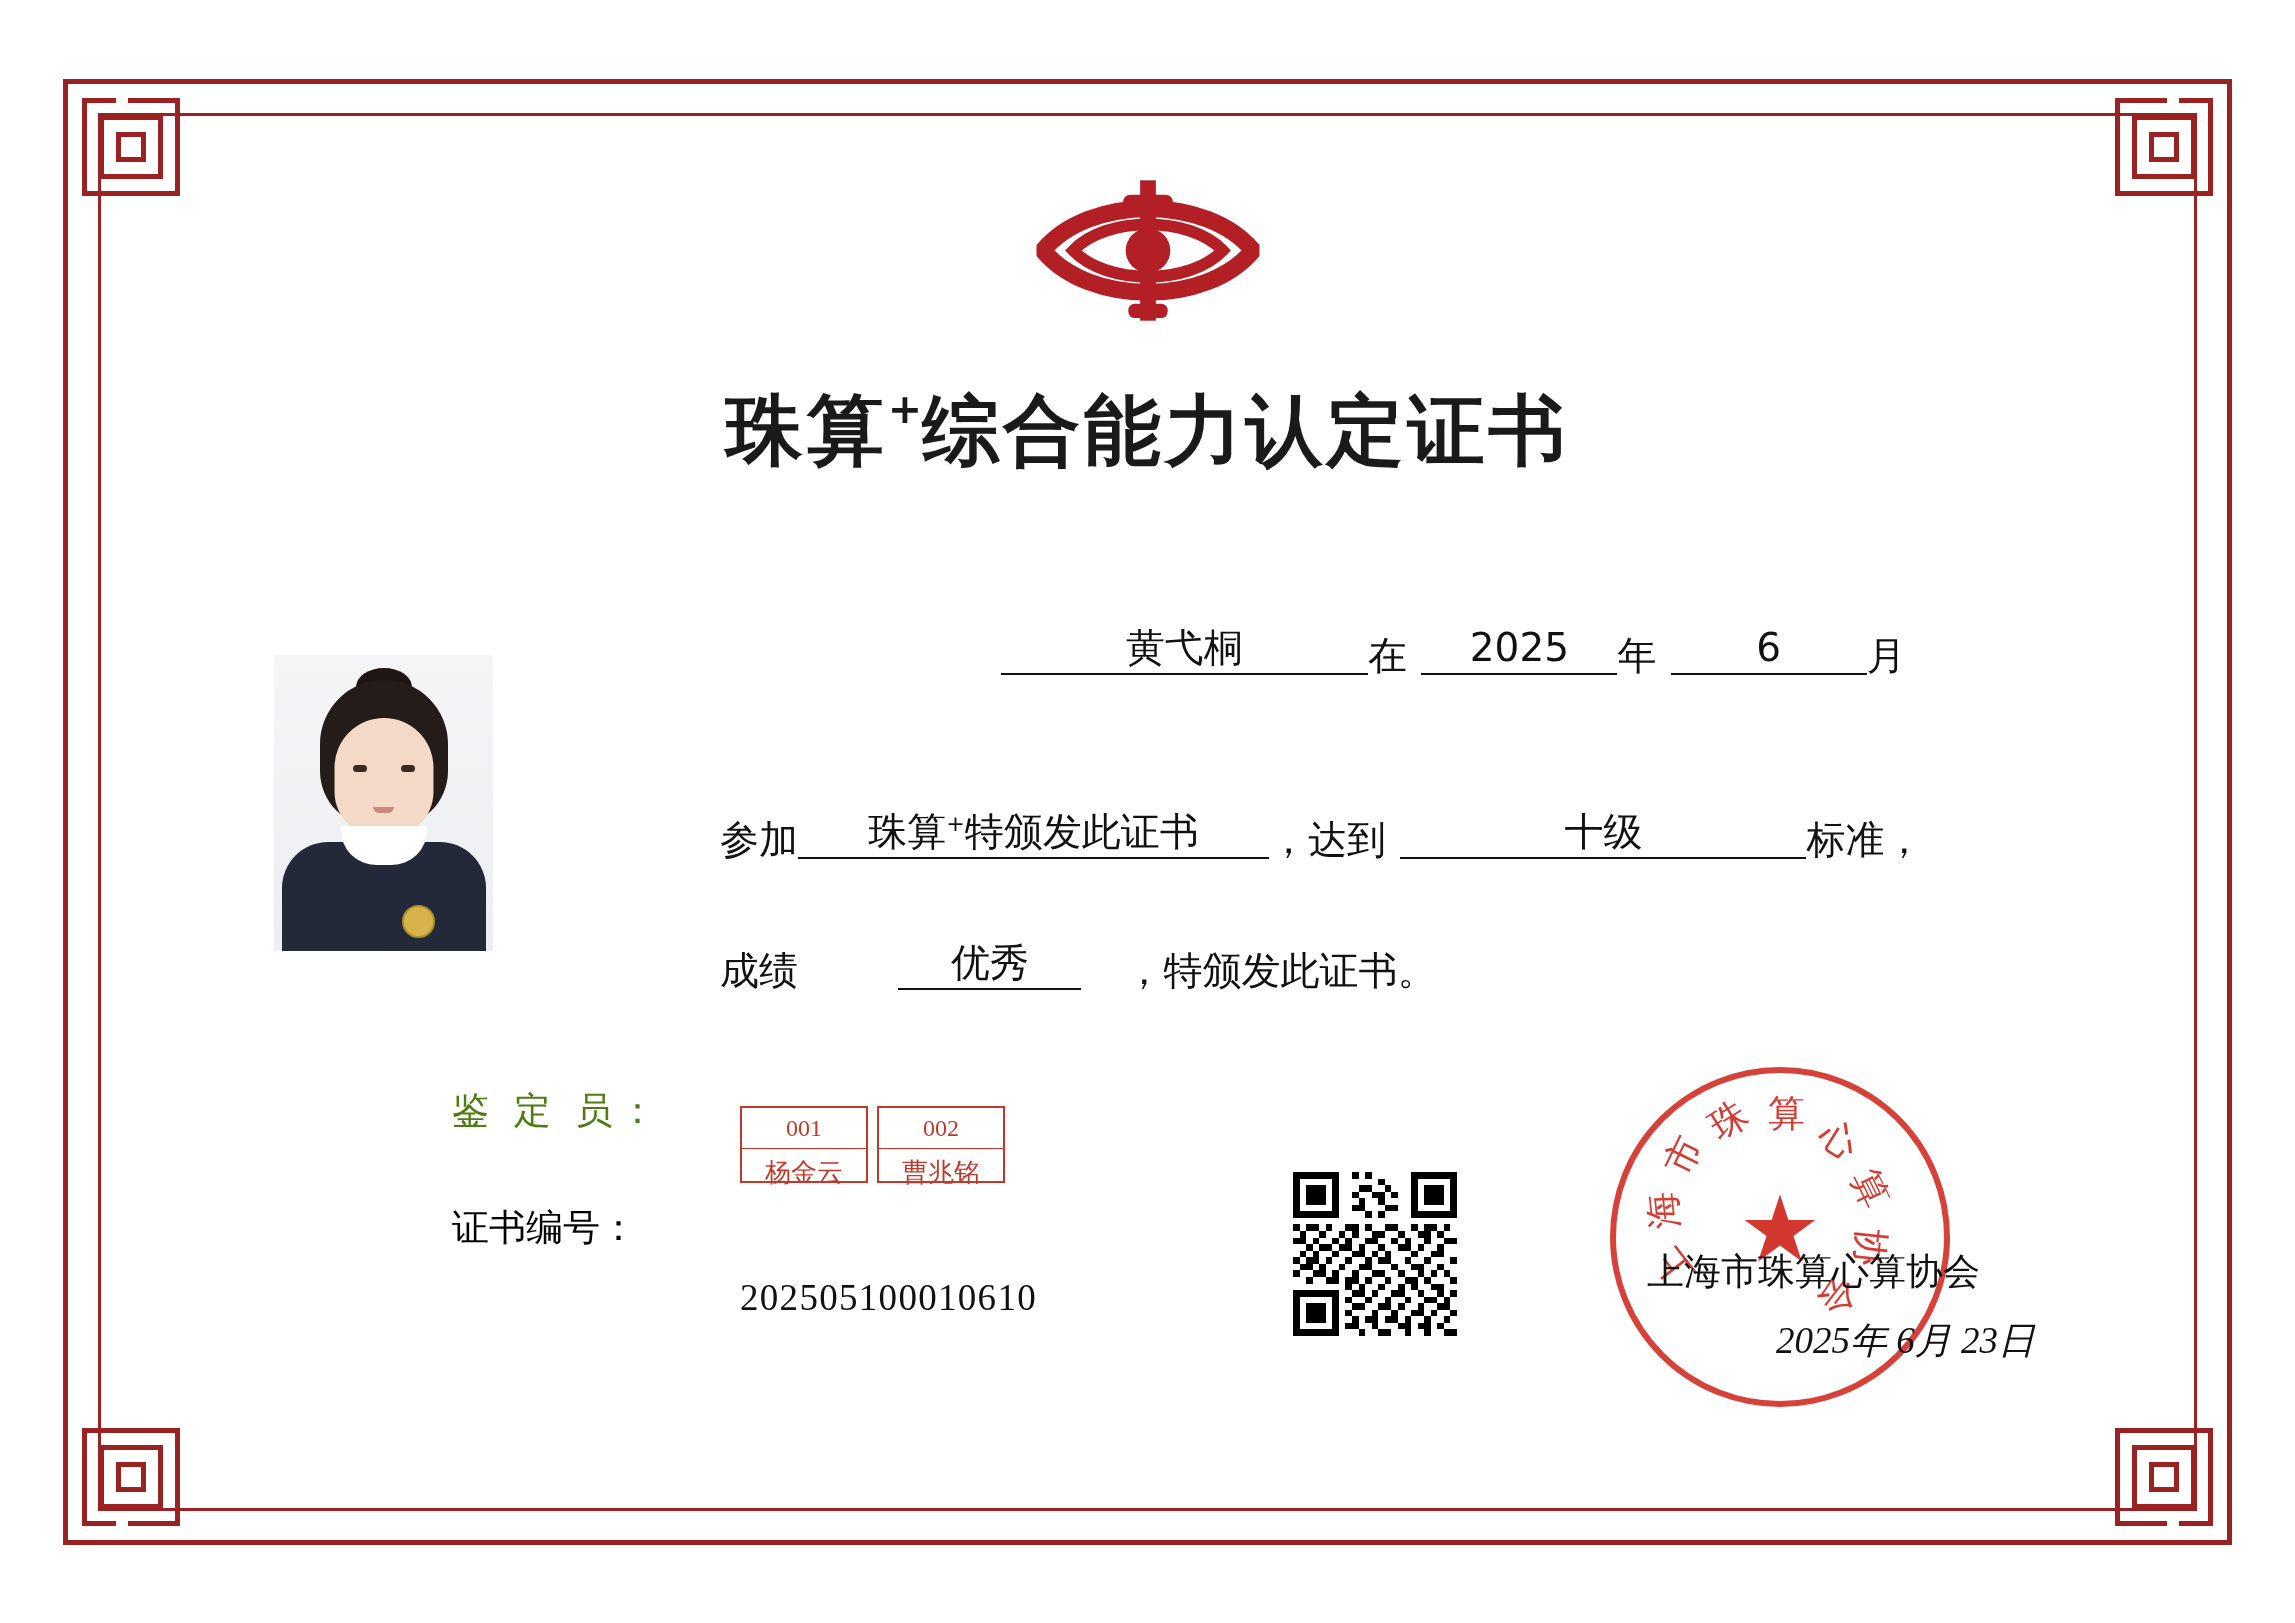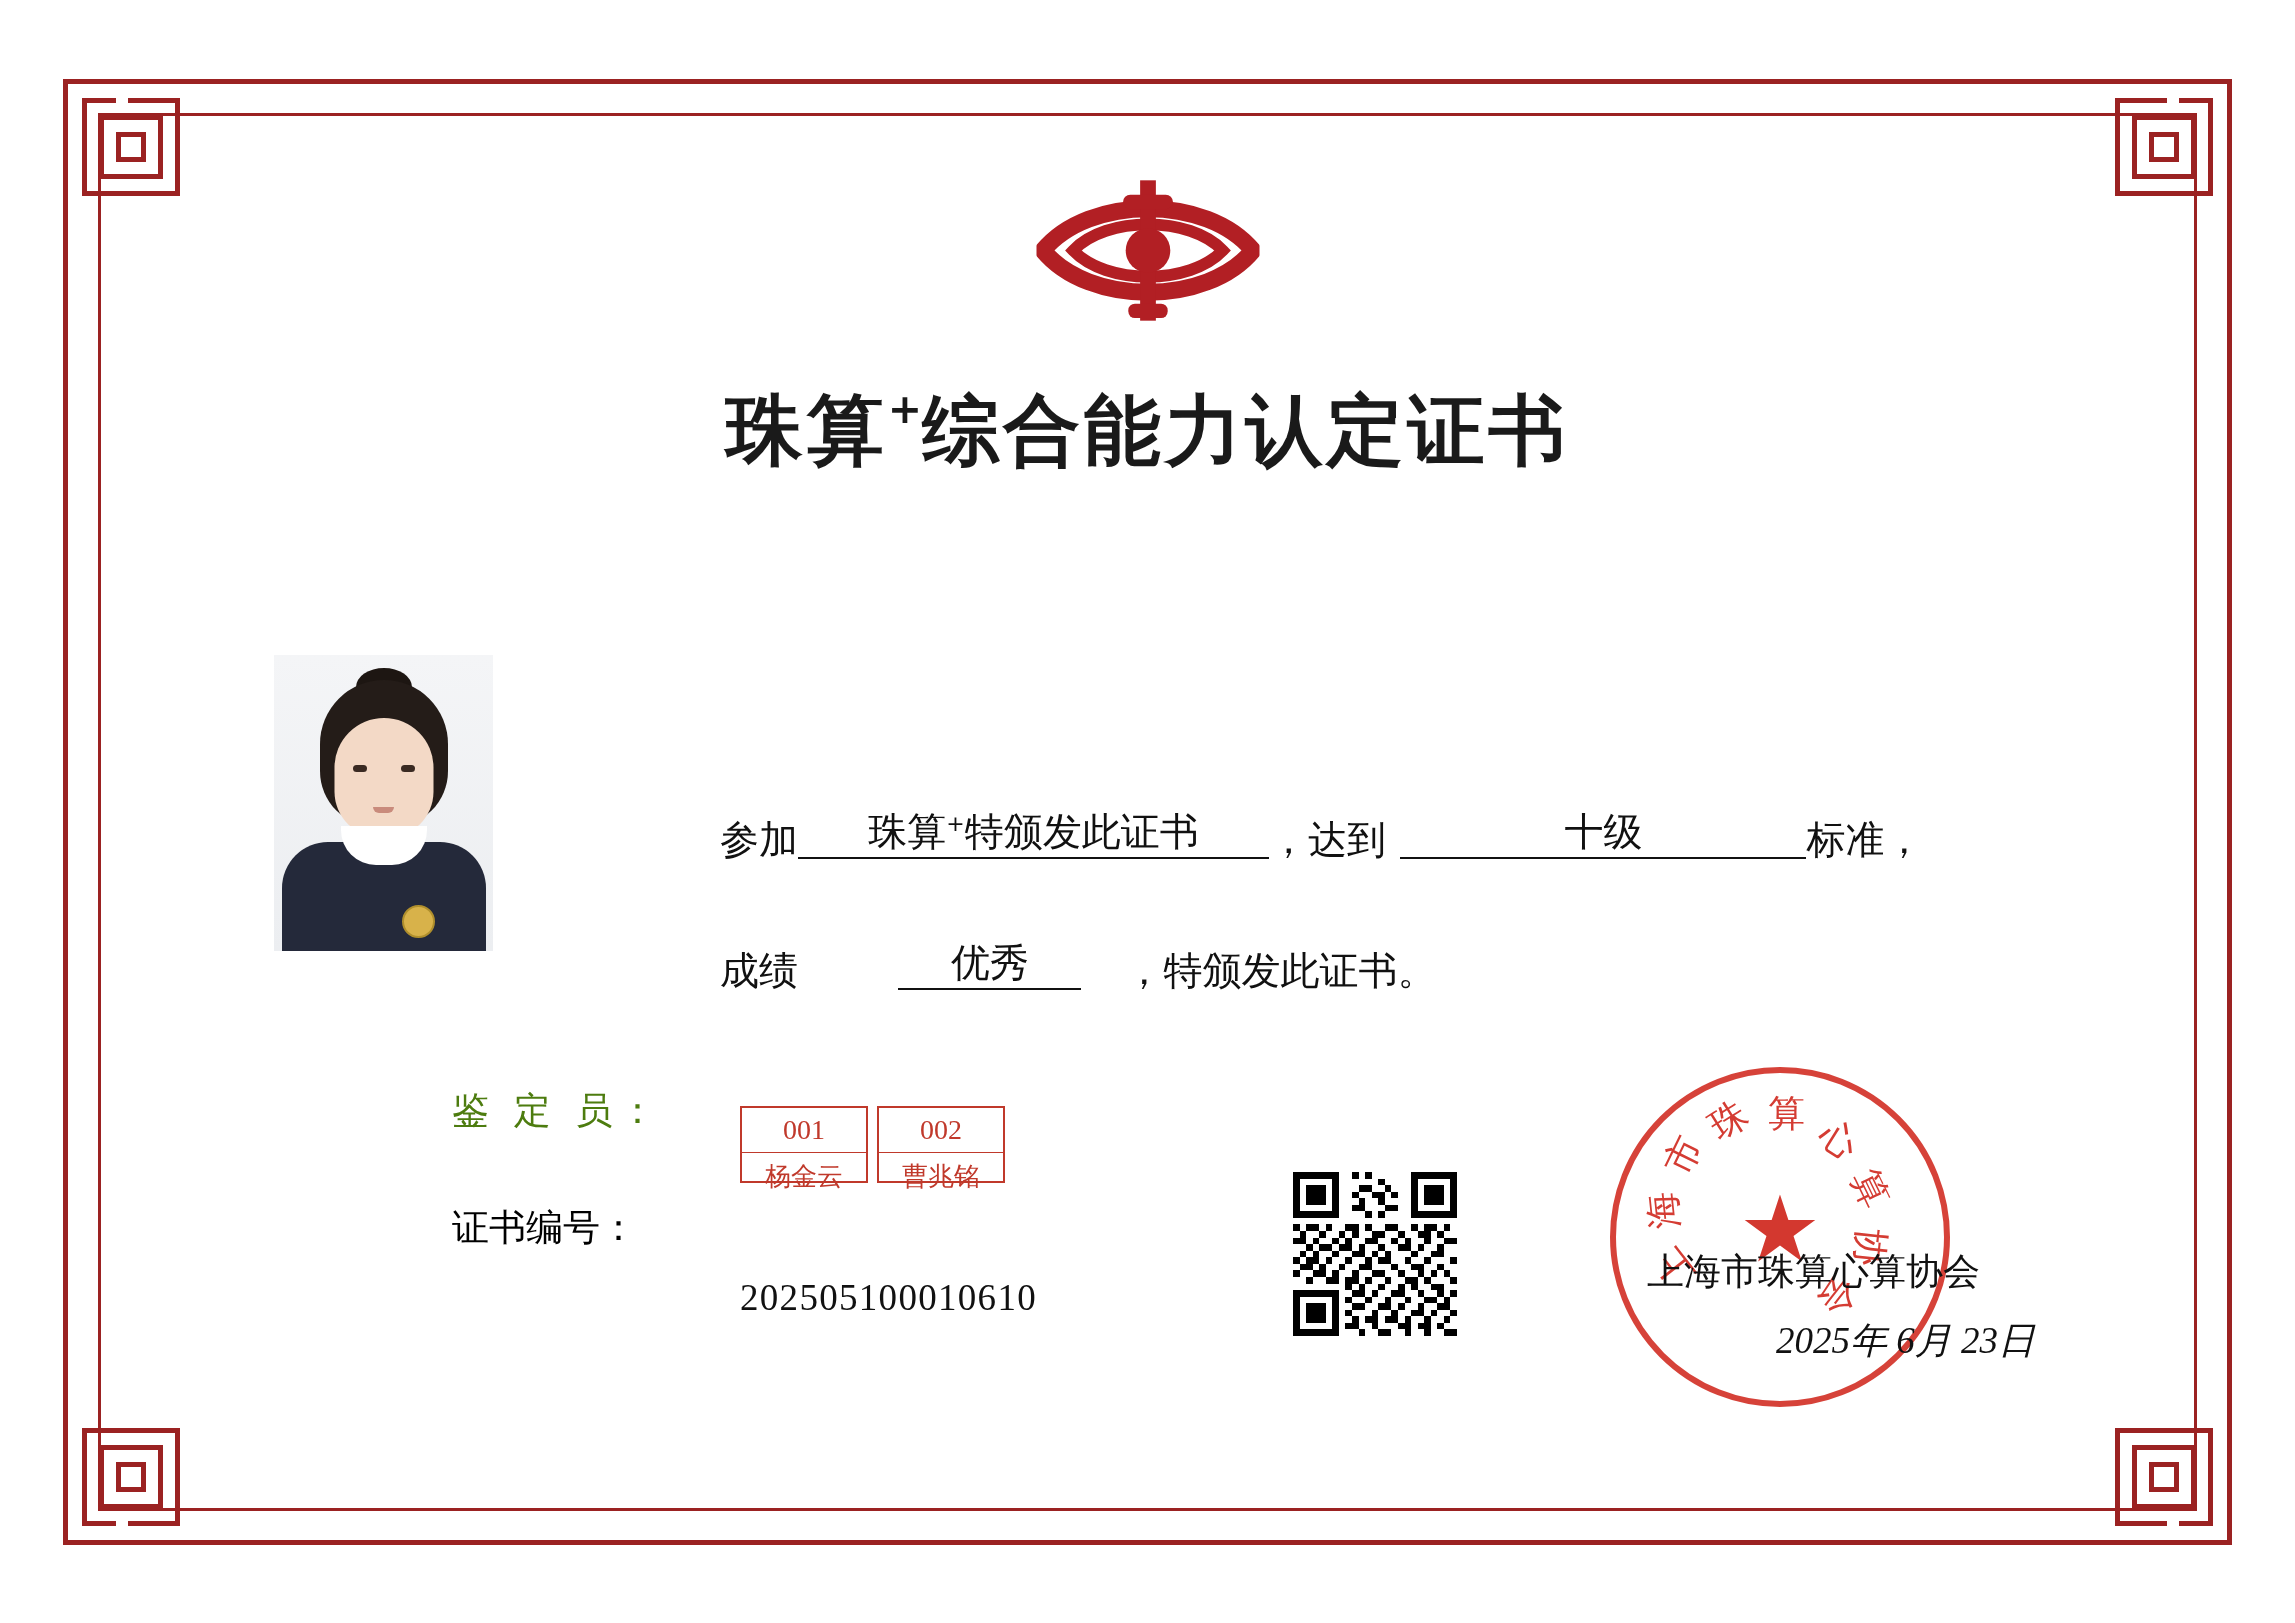--- a/index.html
+++ b/index.html
@@ -246,21 +246,21 @@
     top: 1106px;
     width: 128px;
     height: 77px;
     border: 2px solid #c0392b;
     box-sizing: border-box;
     color: #c0392b;
     font-family: "Liberation Serif", serif;
     text-align: center;
   }
   .stamp-box .num {
-    font-size: 28px;
+    font-size: 24px;
     line-height: 1;
     padding-top: 7.9px;
     border-bottom: 1.3px solid #c0392b;
     padding-bottom: 7.9px;
   }
   .stamp-box .nm {
     font-size: 26px;
     line-height: 1;
     padding-top: 10.5px;
     font-family: "DejaVu Sans", sans-serif;
@@ -420,20 +420,30 @@
     <div class="hair"></div>
     <div class="face"></div>
     <div class="eye l"></div>
     <div class="eye r"></div>
     <div class="mouth"></div>
     <div class="body"></div>
     <div class="collar"></div>
     <div class="badge"></div>
   </div>
 
+  <div class="line line1">
+    <span class="blank name">黄弋桐</span>
+    <span class="txt">在</span>
+    <span class="sep"></span>
+    <span class="blank year">2025</span>
+    <span class="txt">年</span>
+    <span class="sep"></span>
+    <span class="blank month">6</span>
+    <span class="txt">月</span>
+  </div>
 
   <div class="line line2">
     <span class="txt">参加</span>
     <span class="blank project"><span>珠算</span><span class="sup-s">+</span><span>特颁发此证书</span></span>
     <span class="txt">，</span>
     <span class="txt">达到</span>
     <span class="sep"></span>
     <span class="blank level">十级</span>
     <span class="txt">标准，</span>
   </div>

